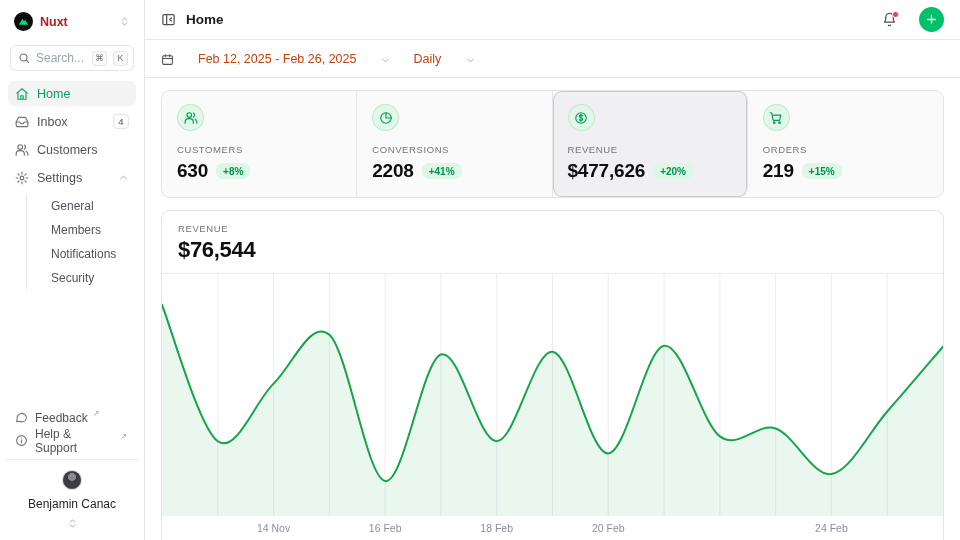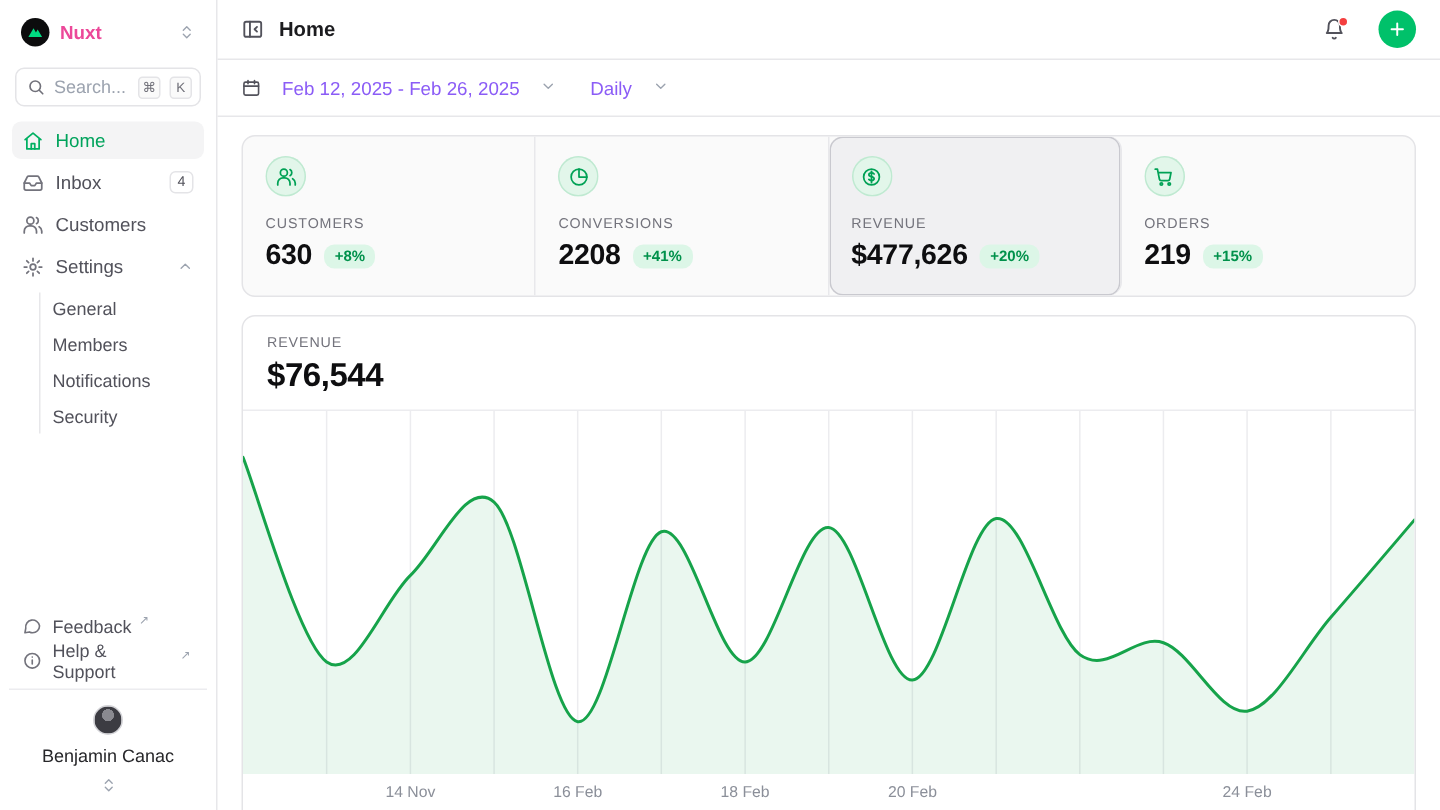--- a/index.html
+++ b/index.html
@@ -8,39 +8,39 @@
     font-family:"Liberation Sans","DejaVu Sans",sans-serif;
     font-size:13px; color:#3f3f46; background:#fff; display:flex;
   }
   svg { display:block; }
 
   
   .sidebar { width:145px; min-width:145px; height:100%; border-right:1px solid #e7e7ea;
              display:flex; flex-direction:column; padding:8px; }
   .brand-row { display:flex; align-items:center; gap:7px; padding:4px 6px 4px 6px; border-radius:6px; cursor:pointer; }
   .brand-logo { width:19px; height:19px; border-radius:50%; background:#0c0c0d; display:flex; align-items:center; justify-content:center; }
-  .brand-name { font-weight:600; font-size:12.5px; color:#ec4899; flex:1; }
+  .brand-name { font-weight:600; font-size:12.5px; color:#b91c1c; flex:1; }
   .selector-icon { color:#9ca3af; }
 
   .search-box { margin:10px 2px 10px 2px; height:26px; border:1px solid #e4e4e7; border-radius:6px;
                 display:flex; align-items:center; gap:6px; padding:0 5px 0 7px; background:#fff; cursor:text; }
   .search-box .ph { color:#9ca3af; font-size:12px; flex:1; }
   .kbd { min-width:15px; height:15px; border:1px solid #e4e4e7; border-radius:3px; background:#fafafa;
          font-size:9px; color:#71717a; display:flex; align-items:center; justify-content:center; padding:0 2px; }
 
   .nav { display:flex; flex-direction:column; gap:3px; }
   .nav-item { display:flex; align-items:center; gap:8px; height:25px; padding:0 7px; border-radius:6px;
               color:#52525b; font-size:12.5px; cursor:pointer; }
   .nav-item .grow { flex:1; }
   .nav-item.active { background:#f4f4f5; color:#00a35c; font-weight:500; }
   .nav-item.active .ni-icon { color:#00b062; }
   .ni-icon { color:#73737c; display:flex; }
   .mini-badge { min-width:16px; height:15px; border:1px solid #e4e4e7; border-radius:4px; background:#fff;
                 font-size:9.5px; color:#52525b; display:flex; align-items:center; justify-content:center; padding:0 3px; }
-  .subnav { margin:2px 0 0 18px; border-left:1px solid #e7e7ea; padding-left:4px;
+  .subnav { margin:2px 0 0 18px; border-left:1px solid #e7e7ea; padding-left:20px;
             display:flex; flex-direction:column; gap:2px; }
   .subnav-item { height:22px; display:flex; align-items:center; font-size:12px; color:#52525b;
                  border-radius:5px; cursor:pointer; padding:0 4px; }
 
   .sidebar-spacer { flex:1; }
   .foot-link { display:flex; align-items:center; gap:7px; height:23px; padding:0 7px; border-radius:6px;
                color:#52525b; font-size:12px; cursor:pointer; }
   .ext-arrow { font-size:8px; color:#9ca3af; position:relative; top:-4px; left:-2px; }
   .sidebar-divider { border-top:1px solid #ececef; margin:7px -2px 7px -2px; }
   .user-row { display:flex; align-items:center; gap:7px; padding:3px 6px; border-radius:6px; cursor:pointer;flex-direction:column; }
@@ -54,21 +54,21 @@
   .topbar { height:40px; border-bottom:1px solid #e7e7ea; display:flex; align-items:center; padding:0 16px; gap:10px; }
   .topbar-title { font-weight:600; font-size:13.5px; color:#1c1c1f; flex:1; }
   .icon-btn { color:#52525b; display:flex; cursor:pointer; }
   .bell-wrap { position:relative; margin-right:12px; cursor:pointer; color:#52525b; }
   .bell-dot { position:absolute; top:-1px; right:-2px; width:7px; height:7px; border-radius:50%;
               background:#f43f3f; border:1.5px solid #fff; }
   .plus-btn { width:25px; height:25px; border-radius:50%; background:#00c16a; color:#fff; border:none;
               display:flex; align-items:center; justify-content:center; cursor:pointer; }
 
   .toolbar { height:38px; border-bottom:1px solid #e7e7ea; display:flex; align-items:center; padding:0 16px; gap:22px; }
-  .tool-btn { display:flex; align-items:flex-start; gap:14px; font-size:12.5px; font-weight:500; color:#8b5cf6; cursor:pointer; }
+  .tool-btn { display:flex; align-items:flex-end; gap:24px; font-size:12.5px; font-weight:500; color:#c2410c; cursor:pointer; }
   .chev { color:#9ca3af; display:flex; }
 
   .content { flex:1; padding:12px 16px; overflow:hidden; }
 
   
   .stats { display:grid; grid-template-columns:repeat(4,1fr); border:1px solid #e4e4e7; border-radius:9px;
            background:#fafafa; overflow:hidden; }
   .stat-cell { padding:13px 15px 15px 15px; border-right:1px solid #e8e8eb; cursor:pointer; }
   .stat-cell:last-child { border-right:none; }
   .stat-cell.selected { background:#f0f0f2; border-radius:9px; box-shadow:inset 0 0 0 1px #c9c9cf; }

